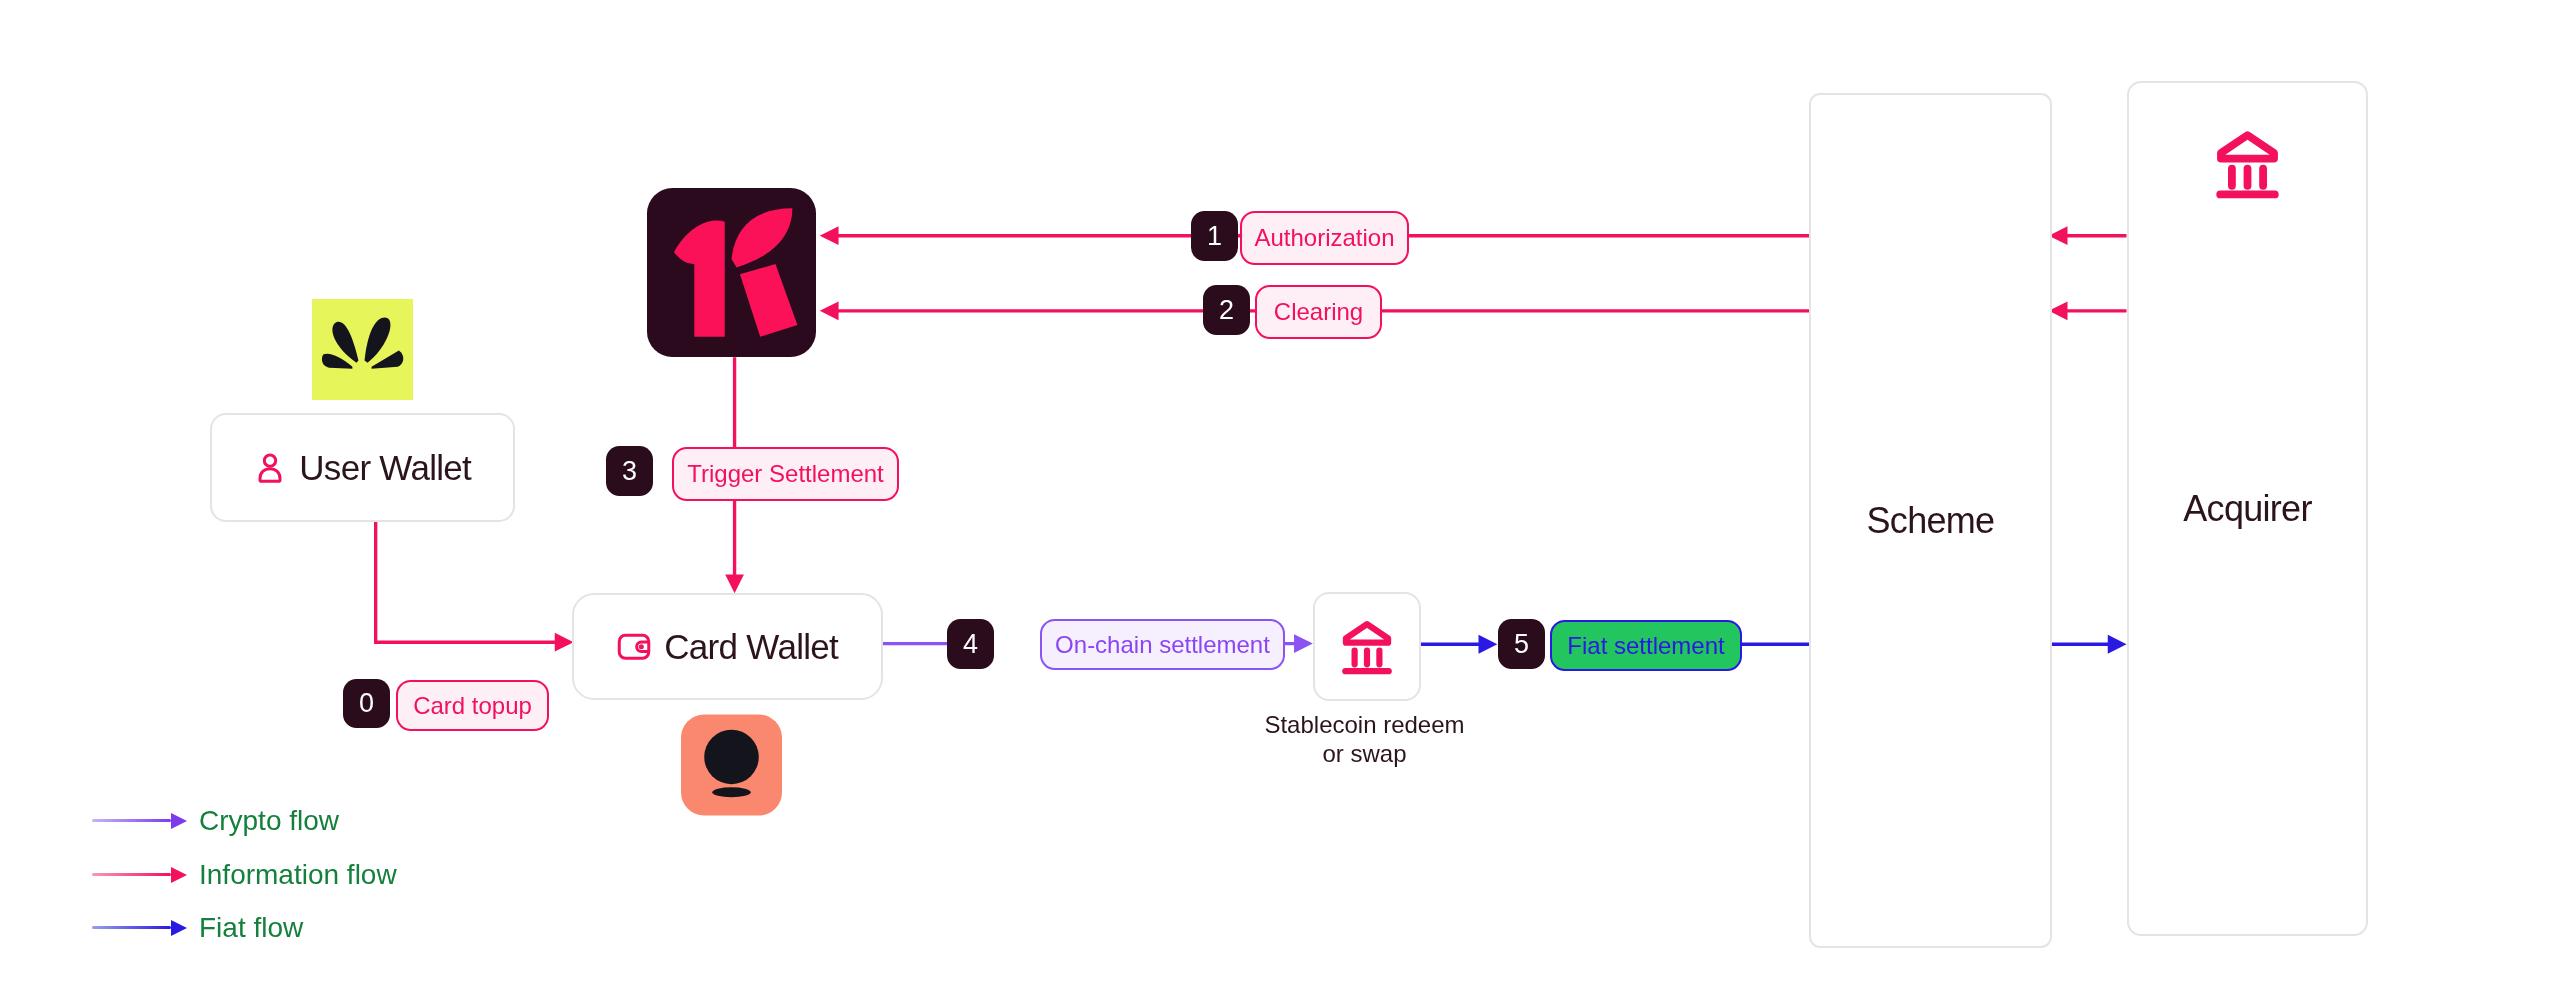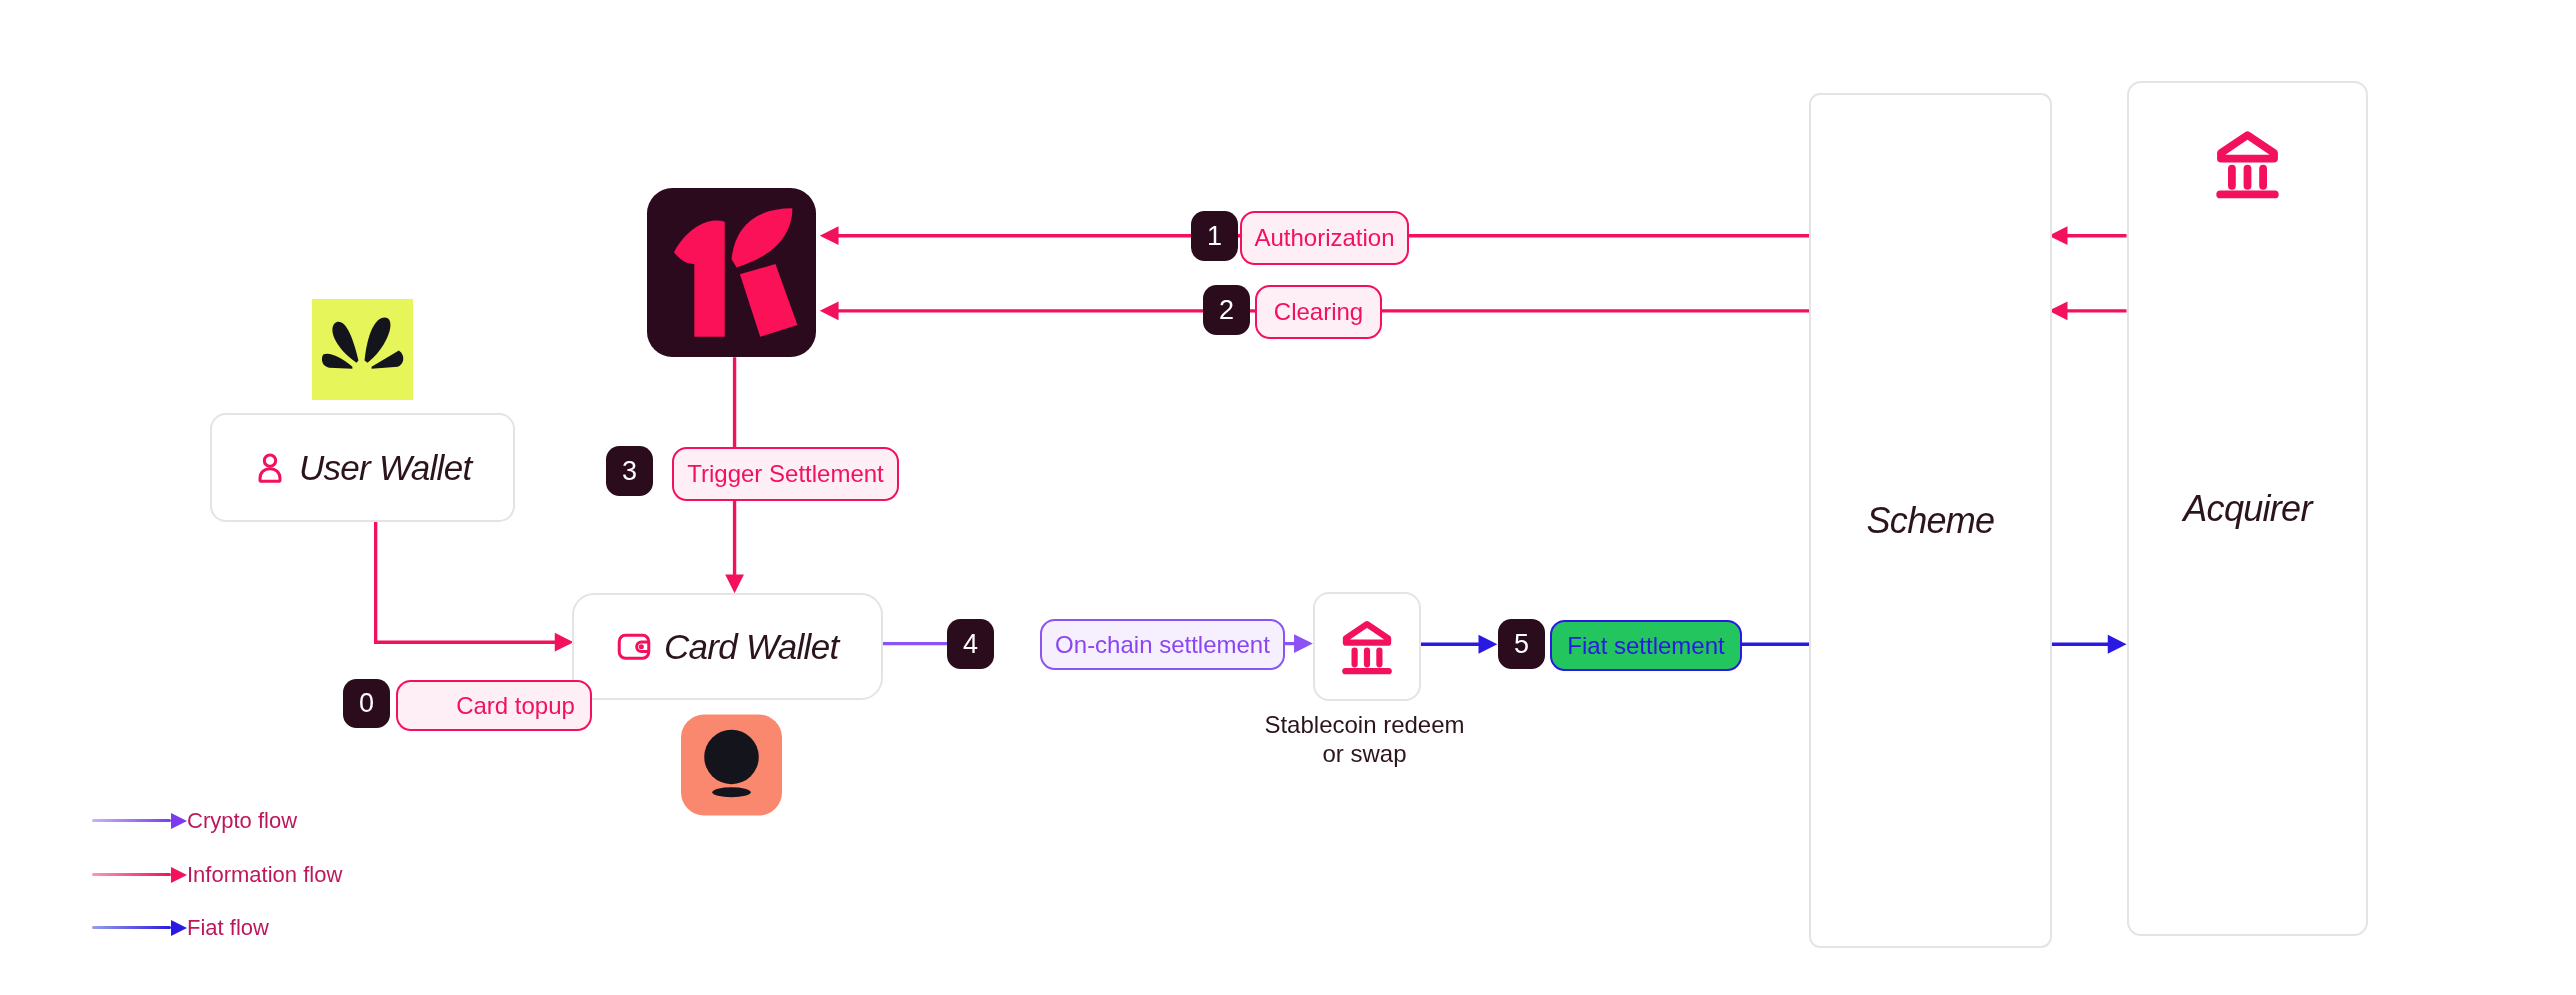--- a/index.html
+++ b/index.html
@@ -9,21 +9,21 @@
   }
   .abs{position:absolute;}
   svg{display:block;}
   
   #wires{position:absolute;left:0;top:0;width:2576px;height:996px;z-index:1;}
   
   .node{
     position:absolute;background:#ffffff;border:2px solid #E4E4E6;border-radius:16px;
     display:flex;align-items:center;justify-content:center;gap:13.4px;z-index:3;
   }
-  .node-label{font-size:35px;font-weight:500;letter-spacing:-0.7px;color:#2C141F;white-space:nowrap;font-style:italic;}
+  .node-label{font-size:35px;font-weight:500;letter-spacing:-0.7px;color:#2C141F;white-space:nowrap;}
   .tall-label{font-size:36px;}
   
   .badge{
     position:absolute;background:#2A0C1D;color:#ffffff;border-radius:13.4px;
     display:flex;align-items:center;justify-content:center;
     font-size:27px;font-weight:500;z-index:4;
   }
   
   .pill{
     position:absolute;border-radius:14.8px;display:flex;align-items:center;justify-content:center;
@@ -42,21 +42,21 @@
   
   .legend-row{position:absolute;display:flex;align-items:center;z-index:3;}
   .legend-line{width:79px;height:3.4px;border-radius:2px;}
   .legend-line.purple{background:linear-gradient(90deg,#C7B5F9,#7C3AED);}
   .legend-line.pink{background:linear-gradient(90deg,#F799BE,#F3105C);}
   .legend-line.blue{background:linear-gradient(90deg,#97A0EA,#2A18E3);}
   .legend-head{width:0;height:0;border-top:8.7px solid transparent;border-bottom:8.7px solid transparent;}
   .legend-head.purple{border-left:16px solid #7C3AED;}
   .legend-head.pink{border-left:16px solid #F3105C;}
   .legend-head.blue{border-left:16px solid #2A18E3;}
-  .legend-label{font-size:22px;font-weight:500;color:#be185d;white-space:nowrap;}
+  .legend-label{margin-left:12px;font-size:28px;font-weight:500;color:#15803d;white-space:nowrap;}
 </style>
 </head>
 <body>
 
 <div id="canvas">
 
   <svg id="wires" viewBox="0 0 3840 1484">
 
     <g>
       <line x1="2697" y1="351" x2="1246" y2="351" stroke="#F3105C" stroke-width="5"></line>
@@ -180,21 +180,21 @@
         <line x1="30" y1="56" x2="30" y2="78"></line>
         <line x1="50" y1="56" x2="50" y2="78"></line>
         <line x1="70" y1="56" x2="70" y2="78"></line>
         <line x1="15" y1="89" x2="85" y2="89"></line>
       </svg>
     </span>
     <span class="node-label tall-label">Acquirer</span>
   </div>
 
   <div class="badge" style="left:343px;top:679px;width:47px;height:49px;">0</div>
-  <div class="pill pill-pink" style="left:396px;top:680px;width:149px;height:47px;padding-left:43px;">Card topup</div>
+  <div class="pill pill-pink" style="left:396px;top:680px;width:149px;height:47px;">Card topup</div>
 
   <div class="badge" style="left:1191px;top:211px;width:47px;height:50px;">1</div>
   <div class="pill pill-pink" style="left:1240px;top:211px;width:165px;height:50px;">Authorization</div>
 
   <div class="badge" style="left:1203px;top:285px;width:47px;height:50px;">2</div>
   <div class="pill pill-pink" style="left:1255px;top:285px;width:123px;height:50px;">Clearing</div>
 
   <div class="badge" style="left:606px;top:446px;width:47px;height:50px;">3</div>
   <div class="pill pill-pink" style="left:672px;top:447px;width:223px;height:50px;">Trigger Settlement</div>
 

